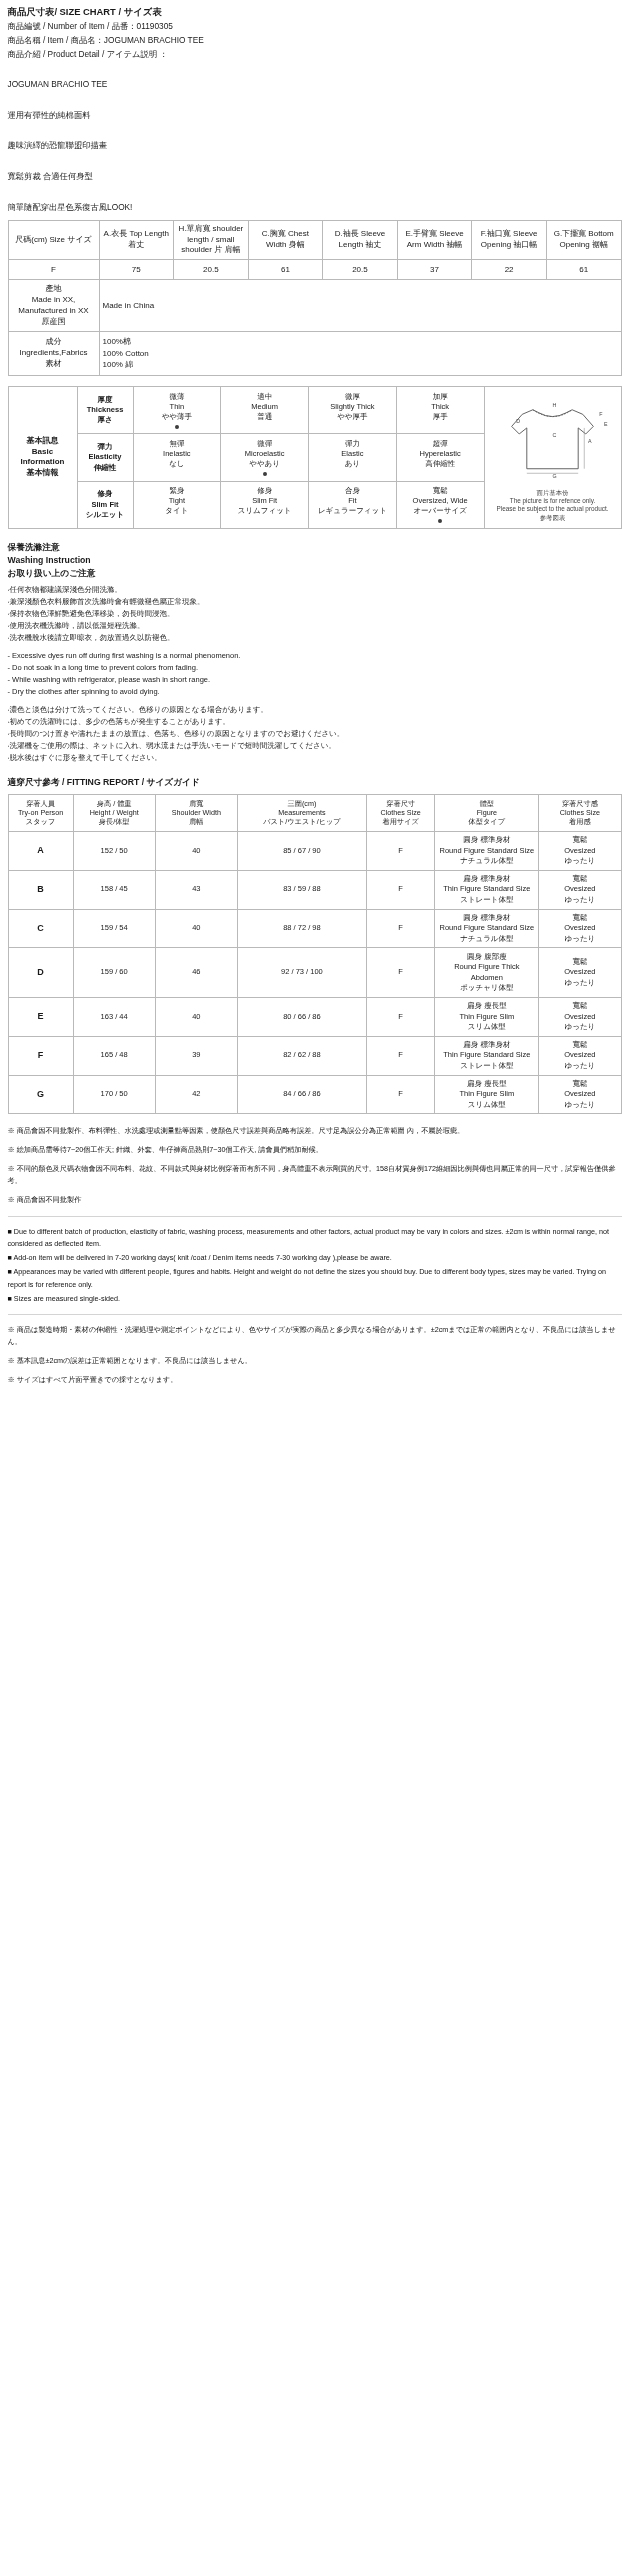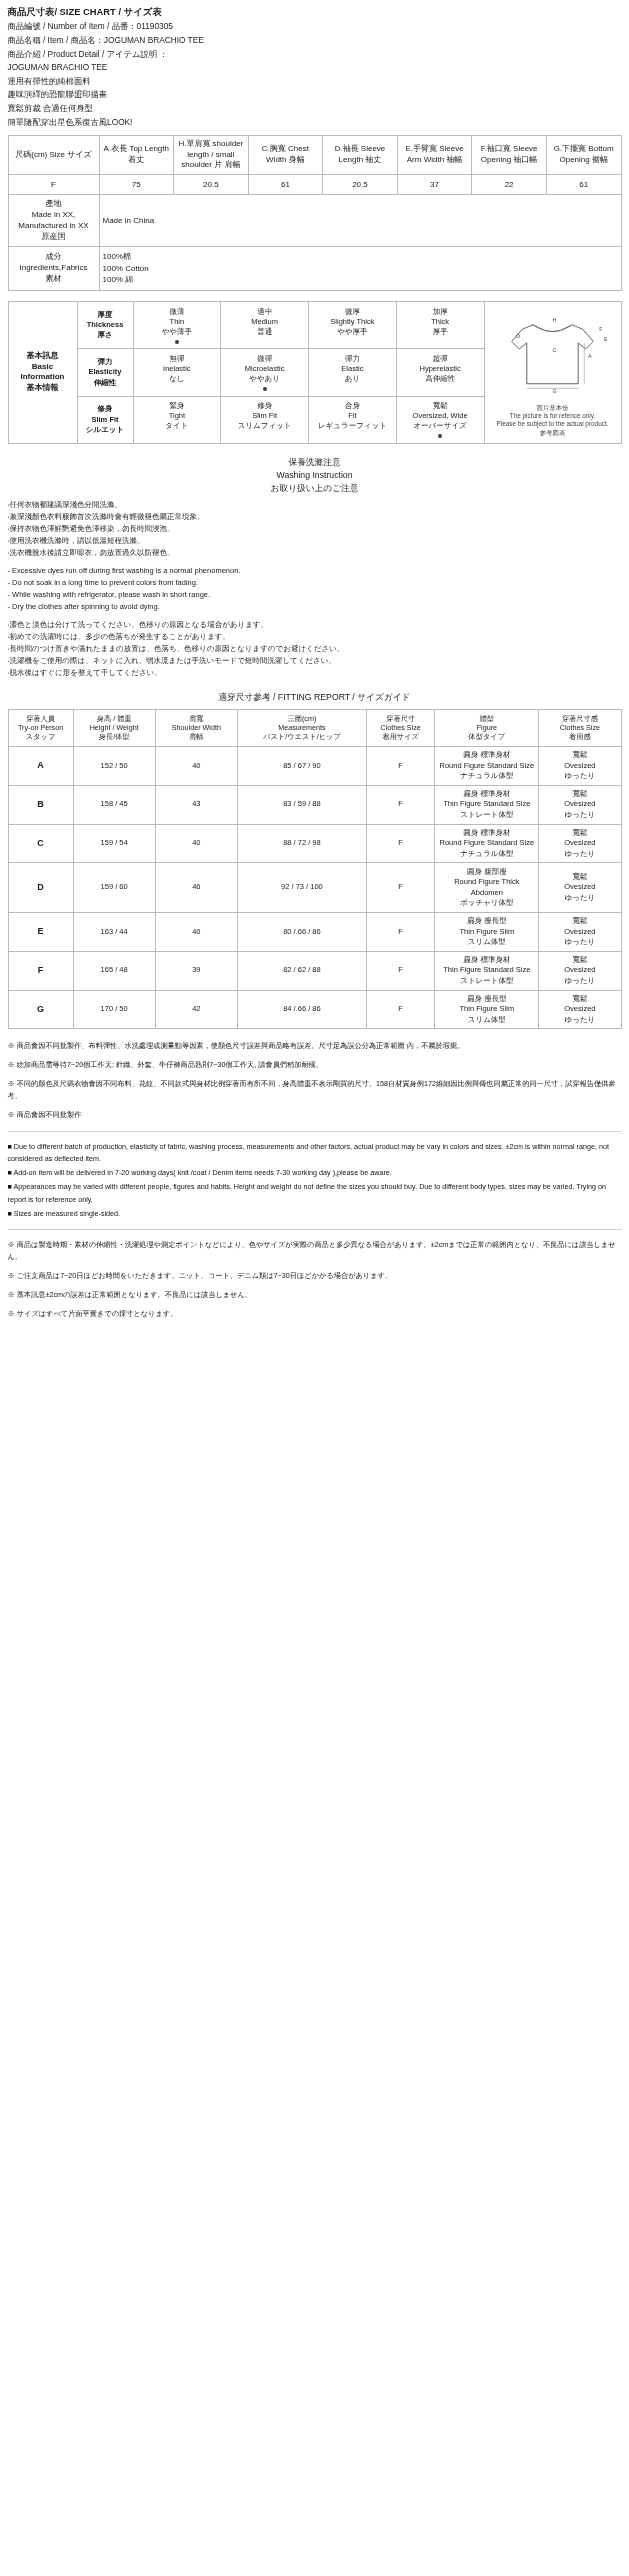--- a/index.html
+++ b/index.html
@@ -11,21 +11,21 @@
     color: #1a1a1a;
     font-size: 8.3px;
     line-height: 1.45;
   }
   .page { width: 629px; padding: 0 0 15px 0; }
   .sect { padding: 0 7.5px; }
 
   
   .head-title { font-size: 9.4px; font-weight: bold; padding: 4.5px 7.5px 1.5px 7.5px; }
   .head-line { font-size: 8.3px; padding: 0.8px 7.5px; }
-  .head-desc { font-size: 8.3px; padding: 0.8px 7.5px; }
+  .head-desc { font-size: 8.3px; padding: 0.8px 7.5px; margin-top: 17px; }
 
   
   table.grid { border-collapse: collapse; width: 614px; margin: 6px 7.5px 0 7.5px; table-layout: fixed; }
   table.grid th, table.grid td {
     border: 0.8px solid #b9b9b9;
     padding: 3.8px 3px;
     vertical-align: middle;
     font-weight: normal;
     font-size: 8px;
   }
@@ -40,21 +40,21 @@
   table.info td { border: 0.8px solid #b9b9b9; padding: 4.5px 3px; font-size: 7.5px; vertical-align: middle; text-align: center; line-height: 1.35; }
   table.info td.hdr { width: 69px; font-weight: bold; text-align: center; font-size: 8px; }
   table.info td.sub { width: 56px; font-weight: bold; }
   .opt { position: relative; }
   .dot { display:block; width: 3.8px; height: 3.8px; border-radius: 50%; background:#3d3d3d; margin: 3px auto 0 auto; }
   .dot.off { background: transparent; }
   .tee-cell { width: 137px; text-align: center; padding: 3px 1.5px 3px 1.5px; }
   .tee-note { font-size: 6.4px; color: #444; line-height: 1.3; margin-top: 1.5px; }
 
   
-  .blk-title { font-weight: normal; font-size: 8.7px; line-height: 1.5; margin-top: 12px; text-align: center; }
+  .blk-title { font-weight: bold; font-size: 8.7px; line-height: 1.5; margin-top: 12px; }
   .wash-list { font-size: 7.5px; line-height: 1.6; margin-top: 4.5px; }
   .wash-list div { margin: 0; }
   .gap { height: 6px; }
 
   
   table.fit { border-collapse: collapse; width: 614px; margin: 4.5px 7.5px 0 7.5px; table-layout: fixed; }
   table.fit th, table.fit td { border: 0.8px solid #b9b9b9; font-size: 7.5px; padding: 3.8px 2.3px; text-align: center; vertical-align: middle; font-weight: normal; line-height: 1.35; }
   table.fit thead th { font-weight: normal; line-height: 1.3; font-size: 7.2px; }
   table.fit td.who { font-weight: bold; font-size: 9px; }
 
@@ -411,19 +411,18 @@
     <p>※ 絵加商品需等待7~20個工作天; 針織、外套、牛仔褲商品熟則7~30個工作天, 請會員們稍加耐候。</p>
     <p>※ 不同的顏色及尺碼衣物會因不同布料、花紋、不同款式與身材比例穿著而有所不同，身高體重不表示剛買的尺寸。158自材質身例172維細因比例與傳也同屬正常的同一尺寸，試穿報告僅供參考。</p>
     <p>※ 商品會因不同批製作</p>
     <hr class="sep">
     <p class="en">■ Due to different batch of production, elasticity of fabric, washing process, measurements and other factors, actual product may be vary in colors and sizes. ±2cm is within normal range, not considered as deflected item.</p>
     <p class="en">■ Add-on item will be delivered in 7-20 working days( knit /coat / Denim items needs 7-30 working day ),please be aware.</p>
     <p class="en">■ Appearances may be varied with different people, figures and habits. Height and weight do not define the sizes you should buy. Due to different body types, sizes may be varied. Trying on report is for reference only.</p>
     <p class="en">■ Sizes are measured single-sided.</p>
     <hr class="sep">
     <p>※ 商品は製造時期・素材の伸縮性・洗濯処理や測定ポイントなどにより、色やサイズが実際の商品と多少異なる場合があります。±2cmまでは正常の範囲内となり、不良品には該当しません。</p>
-    <p>※ ご注文商品は7~20日ほどお時間をいただきます。ニット、コート、デニム類は7~30日ほどかかる場合があります。</p>
     <p>※ 基本訊息±2cmの誤差は正常範囲となります。不良品には該当しません。</p>
     <p>※ サイズはすべて片面平置きでの採寸となります。</p>
   </div>
 
 </div>
 
 
 </body></html>

